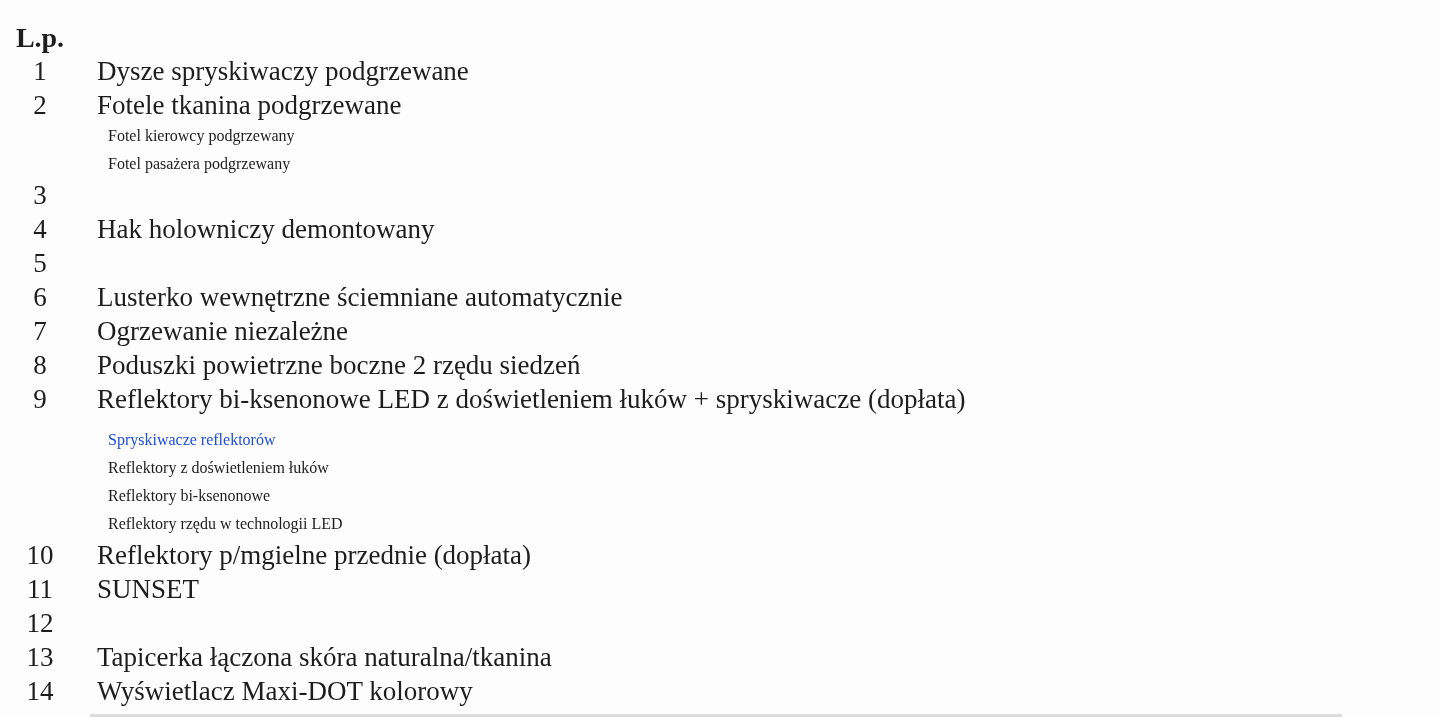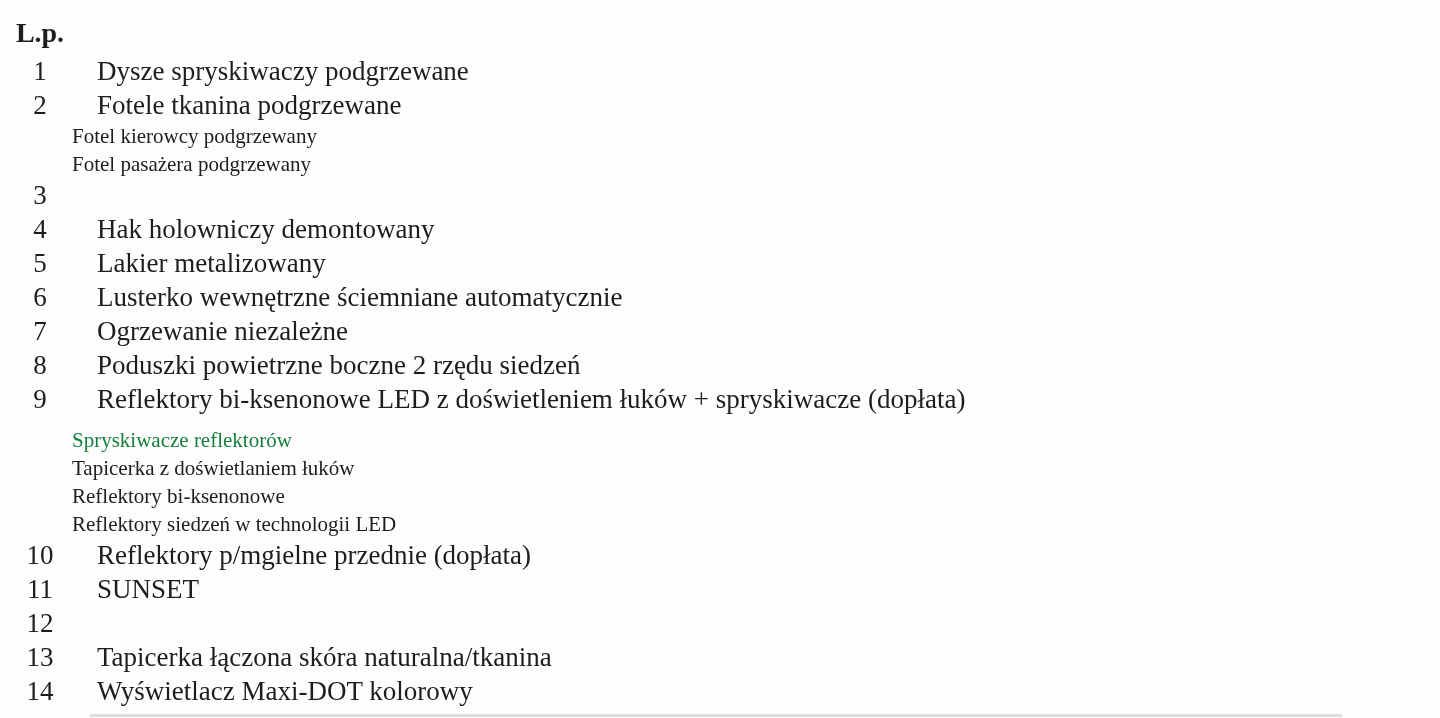--- a/index.html
+++ b/index.html
@@ -10,21 +10,21 @@
     background: #fdfdfd;
     color: #1d1d1d;
     font-family: "Liberation Serif", serif;
     box-sizing: border-box;
     padding-top: 12px;
     overflow: hidden;
   }
   .hdr-row {
     display: flex;
     height: 42px;
-    align-items: center;
+    align-items: flex-end;
     font-weight: bold;
     font-size: 28px;
   }
   .num-cell {
     flex: 0 0 80px;
     width: 80px;
     text-align: center;
   }
   .label-cell {
     padding-left: 17px;
@@ -33,26 +33,26 @@
   .item-row {
     display: flex;
     height: 34px;
     align-items: center;
     font-size: 27px;
   }
   .sub-row {
     display: flex;
     height: 28px;
     align-items: center;
-    font-size: 21px;
-    padding-left: 72px;
+    font-size: 16px;
+    padding-left: 108px;
     white-space: nowrap;
   }
   .sub-row.muted {
-    color: #15803d;
+    color: #1d4ed8;
     margin-top: 10px;
   }
   .bottom-line {
     position: absolute;
     left: 90px;
     bottom: 1px;
     width: 1252px;
     height: 3px;
     background: #dcdcdc;
   }
@@ -78,42 +78,41 @@
       <div class="sub-row">Fotel pasażera podgrzewany</div>
       <div class="item-row">
         <div class="num-cell">3</div>
       </div>
       <div class="item-row">
         <div class="num-cell">4</div>
         <div class="label-cell">Hak holowniczy demontowany</div>
       </div>
       <div class="item-row">
         <div class="num-cell">5</div>
-        <div class="label-cell">Lakier metalizowany</div>
       </div>
       <div class="item-row">
         <div class="num-cell">6</div>
         <div class="label-cell">Lusterko wewnętrzne ściemniane automatycznie</div>
       </div>
       <div class="item-row">
         <div class="num-cell">7</div>
         <div class="label-cell">Ogrzewanie niezależne</div>
       </div>
       <div class="item-row">
         <div class="num-cell">8</div>
         <div class="label-cell">Poduszki powietrzne boczne 2 rzędu siedzeń</div>
       </div>
       <div class="item-row">
         <div class="num-cell">9</div>
         <div class="label-cell">Reflektory bi-ksenonowe LED z doświetleniem łuków + spryskiwacze (dopłata)</div>
       </div>
       <div class="sub-row muted">Spryskiwacze reflektorów</div>
-      <div class="sub-row">Tapicerka z doświetlaniem łuków</div>
+      <div class="sub-row">Reflektory z doświetleniem łuków</div>
       <div class="sub-row">Reflektory bi-ksenonowe</div>
-      <div class="sub-row">Reflektory siedzeń w technologii LED</div>
+      <div class="sub-row">Reflektory rzędu w technologii LED</div>
       <div class="item-row">
         <div class="num-cell">10</div>
         <div class="label-cell">Reflektory p/mgielne przednie (dopłata)</div>
       </div>
       <div class="item-row">
         <div class="num-cell">11</div>
         <div class="label-cell">SUNSET</div>
       </div>
       <div class="item-row">
         <div class="num-cell">12</div>

